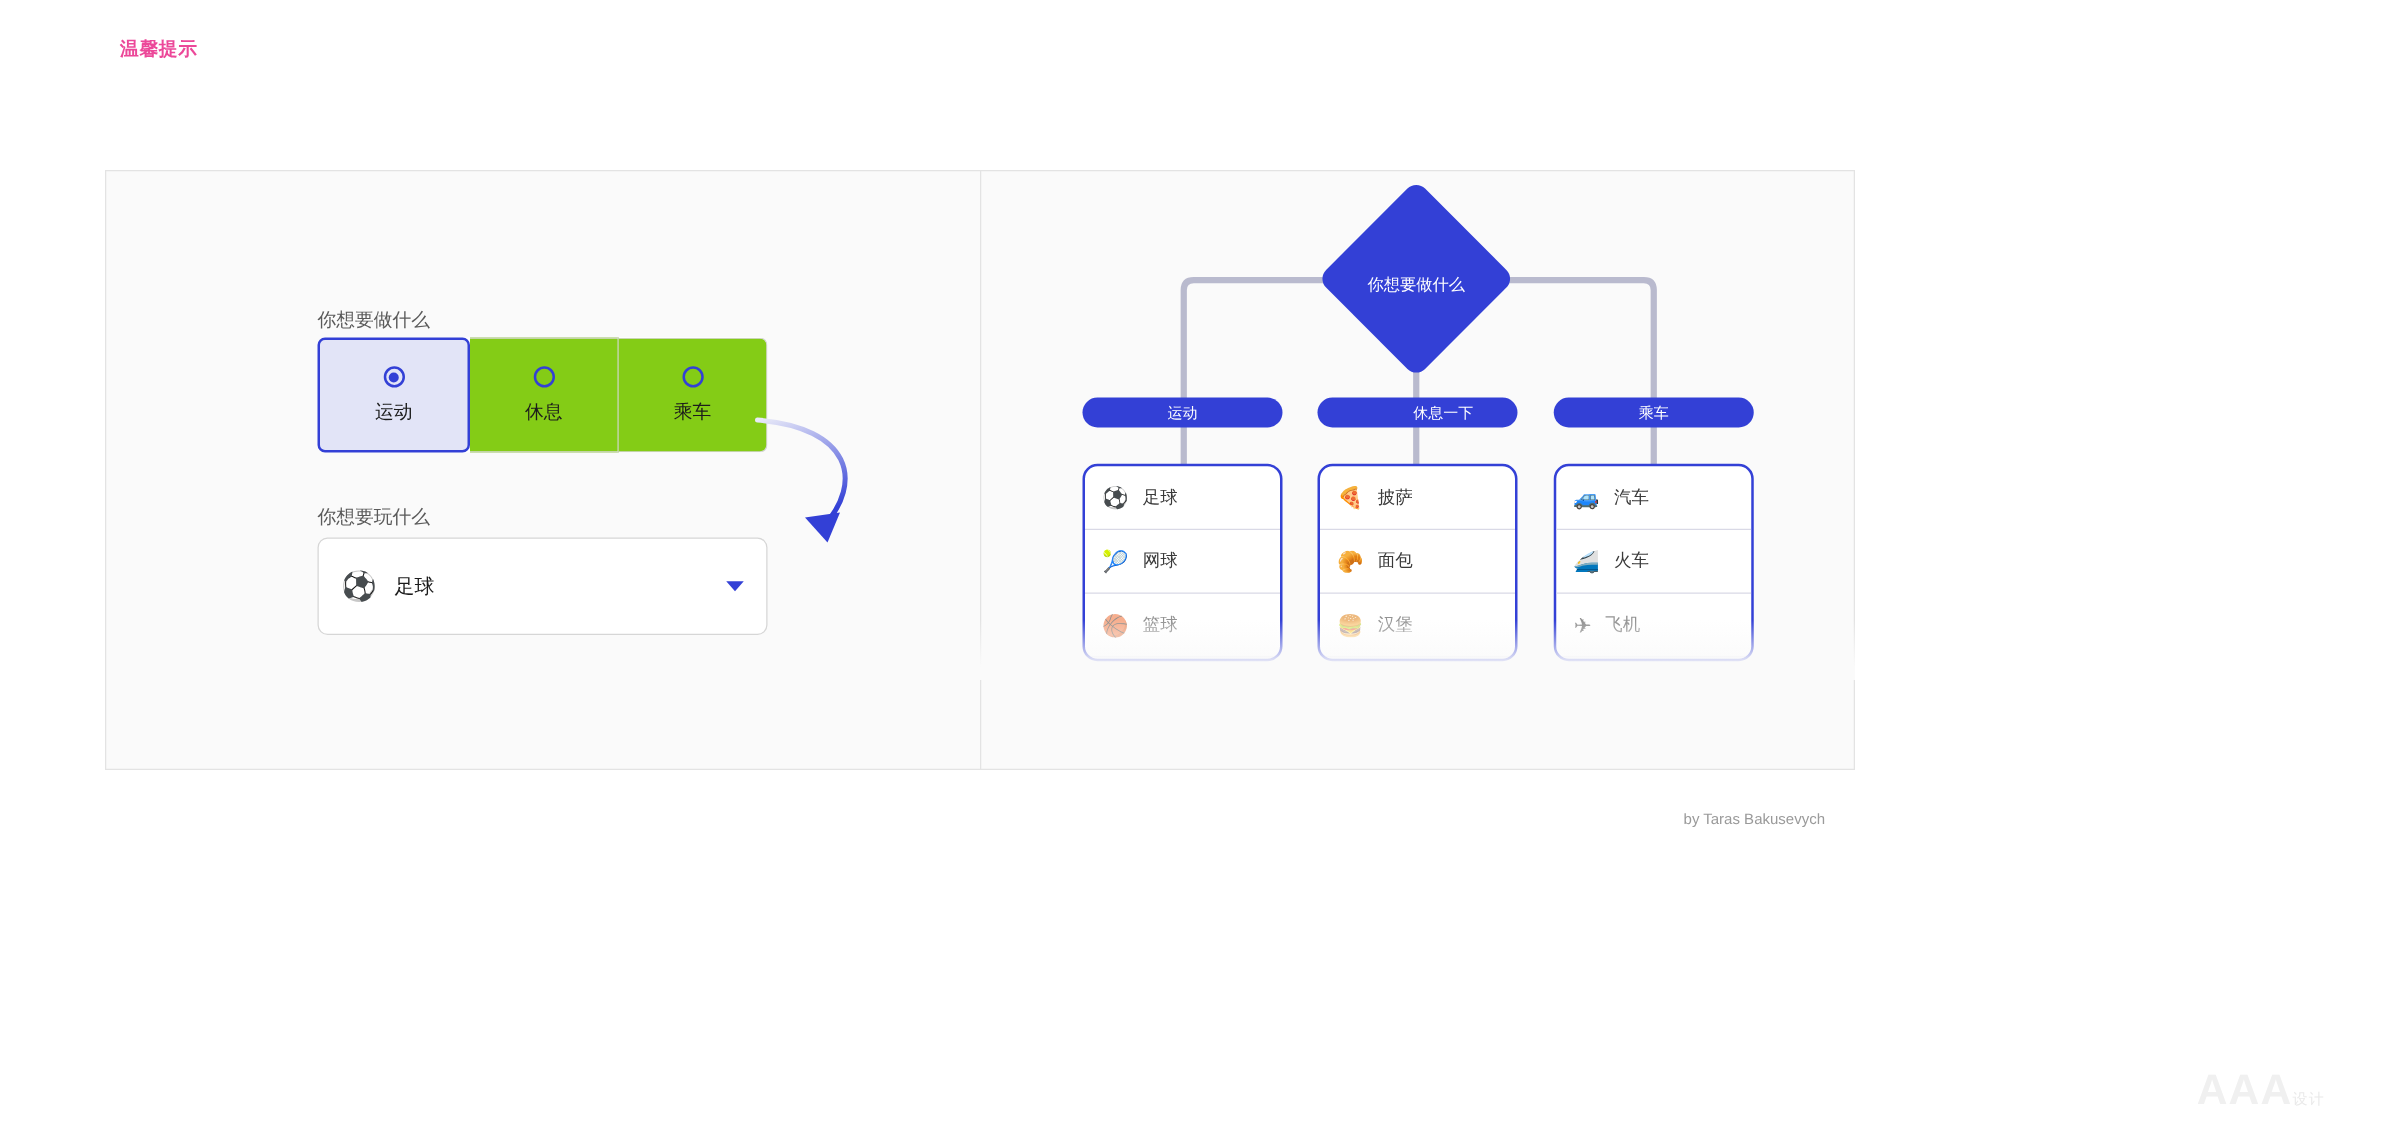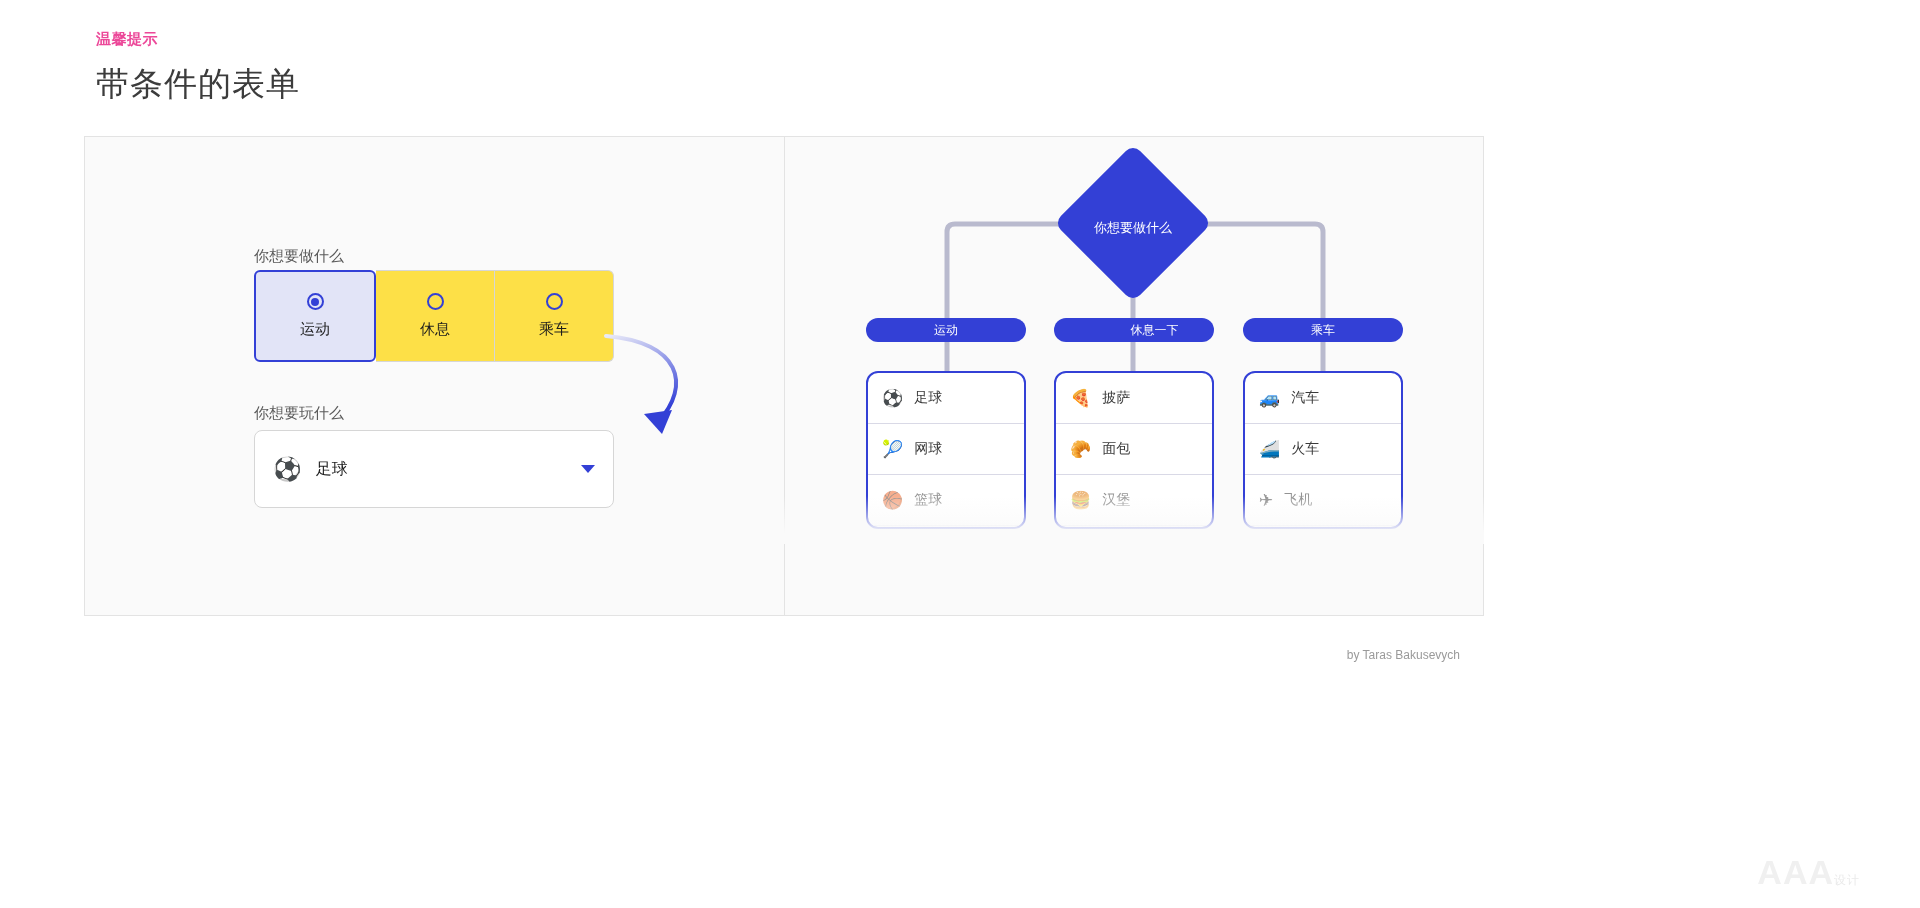--- a/index.html
+++ b/index.html
@@ -35,21 +35,21 @@
   #lbl-activity { left: 254px; top: 247px; }
   #lbl-play     { left: 254px; top: 404px; }
 
   .segmented {
     position: absolute; left: 254px; top: 270px;
     width: 360px; height: 92px;
     display: flex; border-radius: 6px;
     background: #fff;
   }
   .seg {
-    flex: 1; position: relative; background:#fde047;
+    flex: 1; position: relative; background:#84cc16;
     border: 1px solid #d6d6d6; border-left: none;
     display: flex; flex-direction: column;
     align-items: center; justify-content: center; gap: 10px;
     cursor: pointer;
   }
   .seg:first-child { border-left: 1px solid #d6d6d6; border-radius: 6px 0 0 6px; }
   .seg:last-child  { border-radius: 0 6px 6px 0; }
   .seg.selected {
     background: #e2e4f7; border: 2px solid #3340d6;
     border-radius: 6px; z-index: 3;
@@ -133,21 +133,20 @@
     font-size: 34px; font-weight: bold; color: #f0f0f0; letter-spacing: 1px;
   }
   .watermark small { font-size: 12px; font-weight: normal; color:#eaeaea; }
 </style>
 </head>
 <body>
 
 <div class="page">
 
   <div class="kicker">温馨提示</div>
-  <div class="title">带条件的表单</div>
 
   <div class="panel panel-left"></div>
   <div class="panel panel-right"></div>
 
   <div class="field-label" id="lbl-activity">你想要做什么</div>
 
   <div class="segmented">
     <div class="seg selected">
       <span class="radio">
           <span class="dot"></span>

